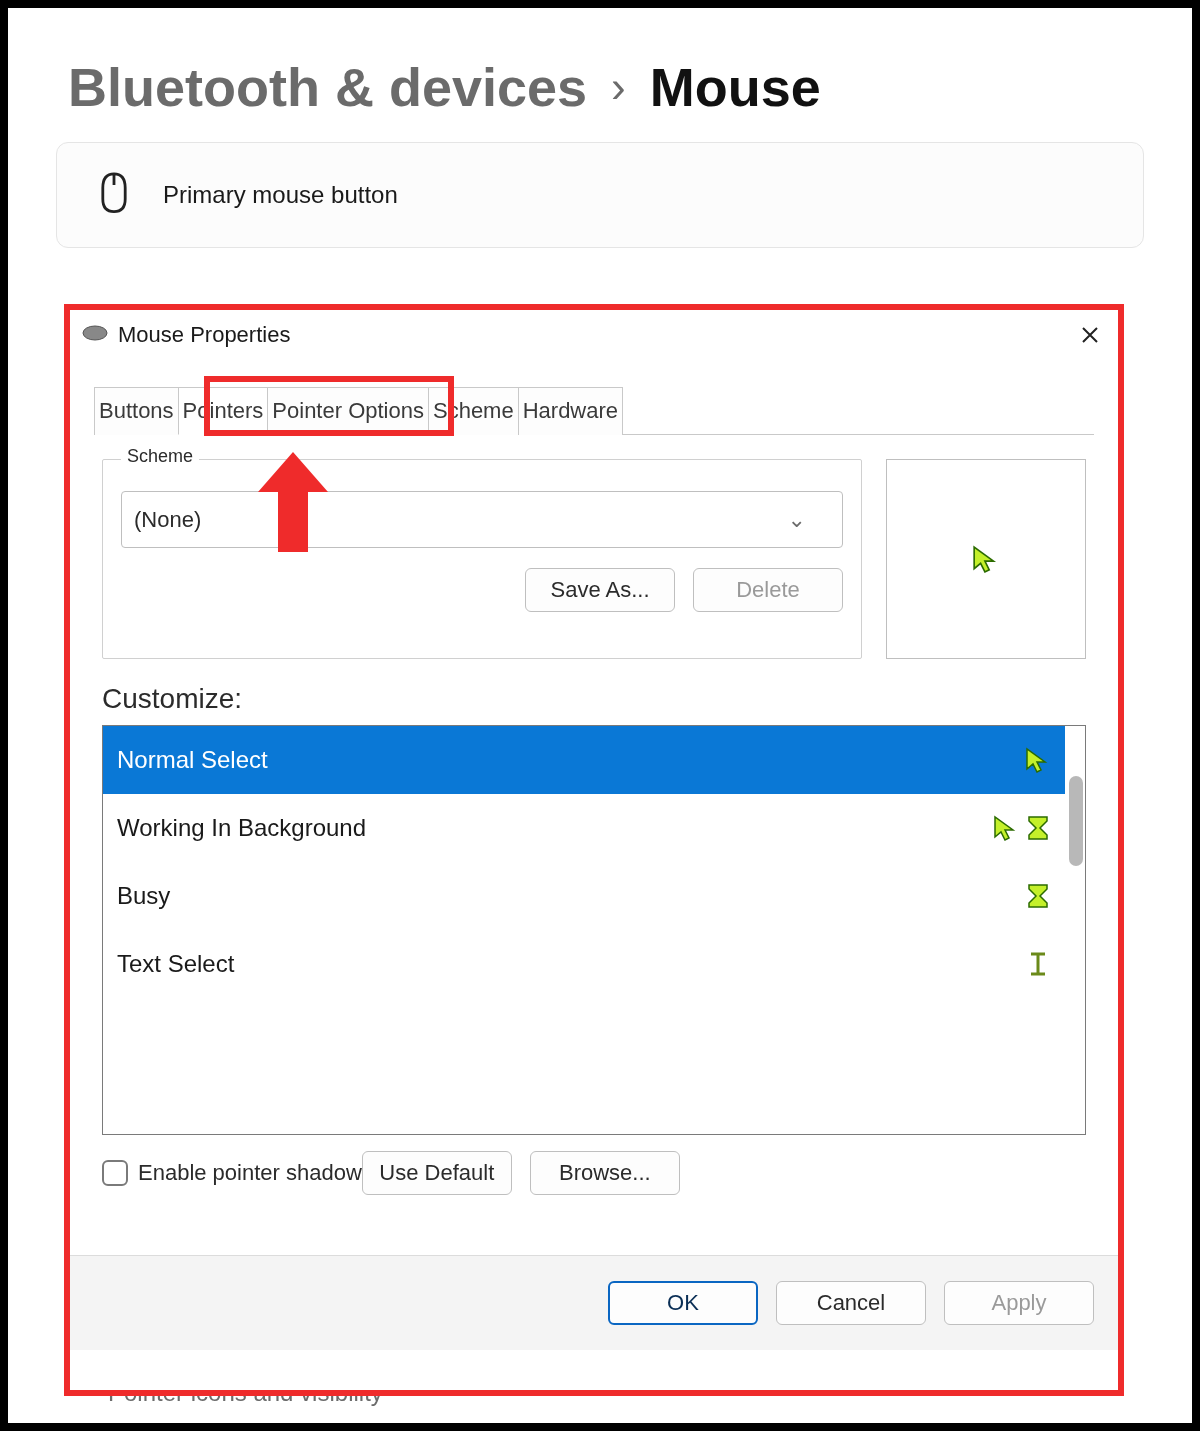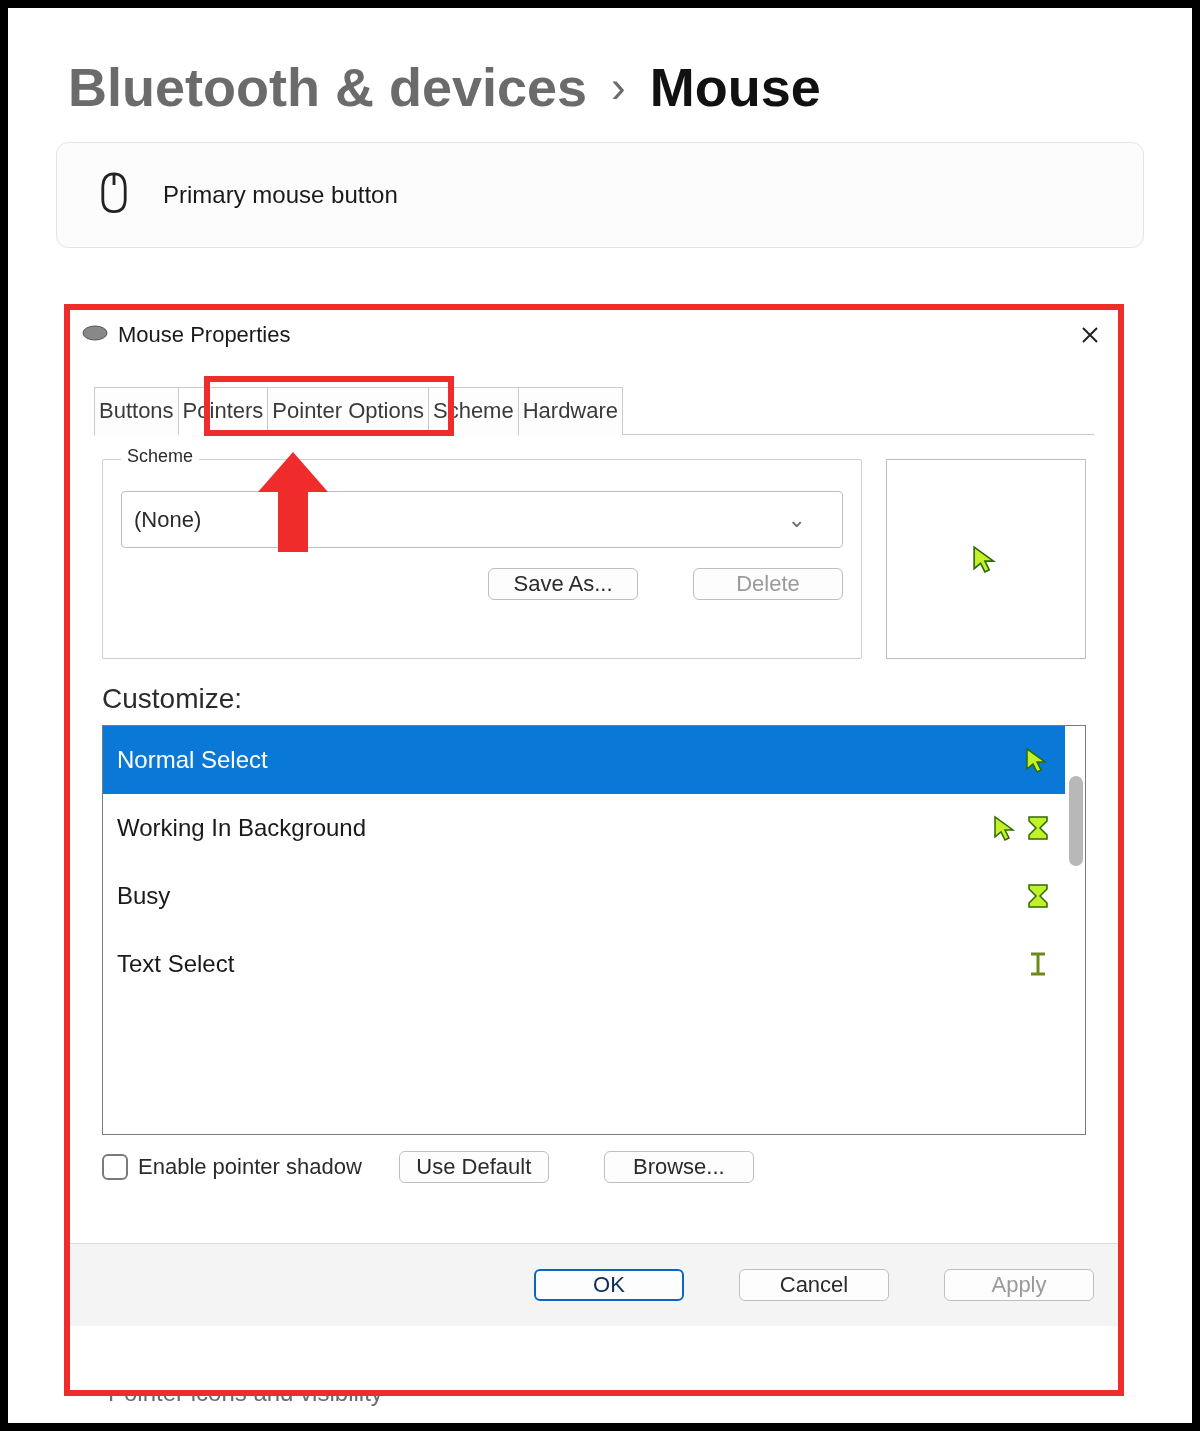--- a/index.html
+++ b/index.html
@@ -163,27 +163,27 @@
     }
     .scheme-select .caret { color: #6b6b6b; }
     .scheme-buttons {
       display: flex;
       justify-content: flex-end;
       gap: 18px;
       margin-top: 20px;
     }
     .btn {
       min-width: 150px;
-      height: 32px;
+      height: 44px;
       border: 1px solid #bfbfbf;
       border-radius: 6px;
       background: #fdfdfd;
       font-size: 22px;
       color: #2b2b2b;
-      display: flex; align-items: center; justify-content: center; margin-left: 37px;
+      display: flex; align-items: center; justify-content: center;
     }
     .btn.disabled { color: #9a9a9a; }
     .btn.primary { border: 2px solid #0a66c2; color: #0a2e55; }
     .preview-box {
       width: 200px;
       height: 200px;
       border: 1px solid #bfbfbf;
       background: #fff;
       display: flex;
       align-items: center;

